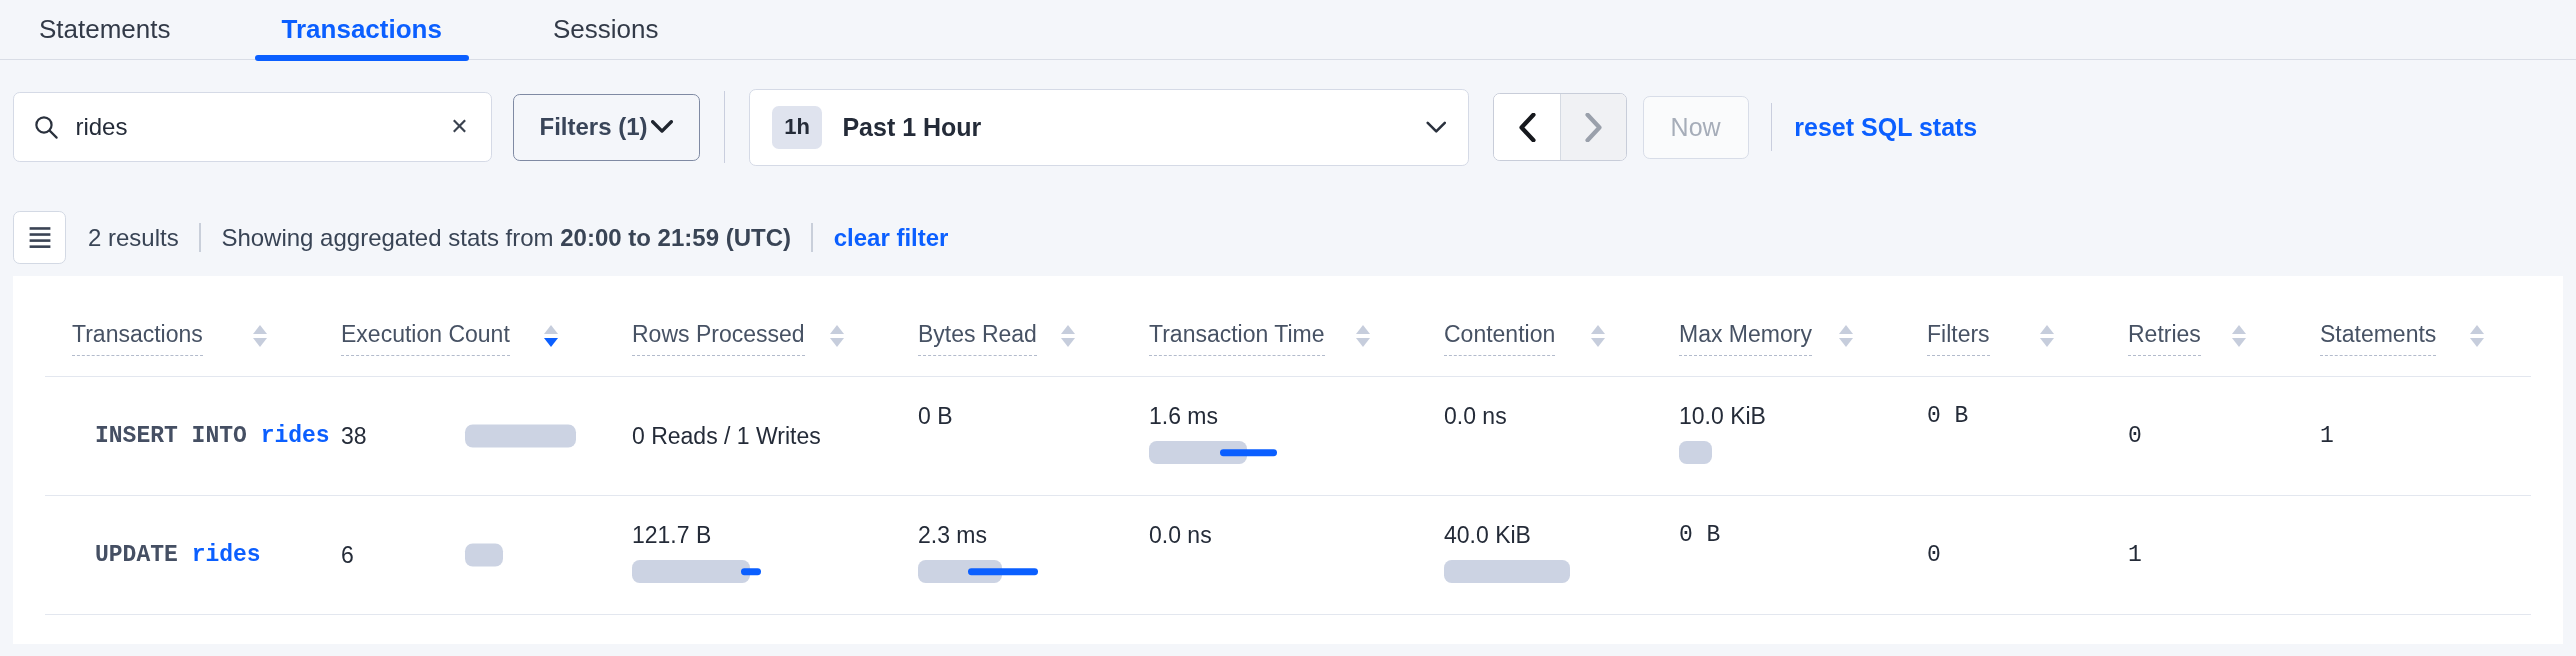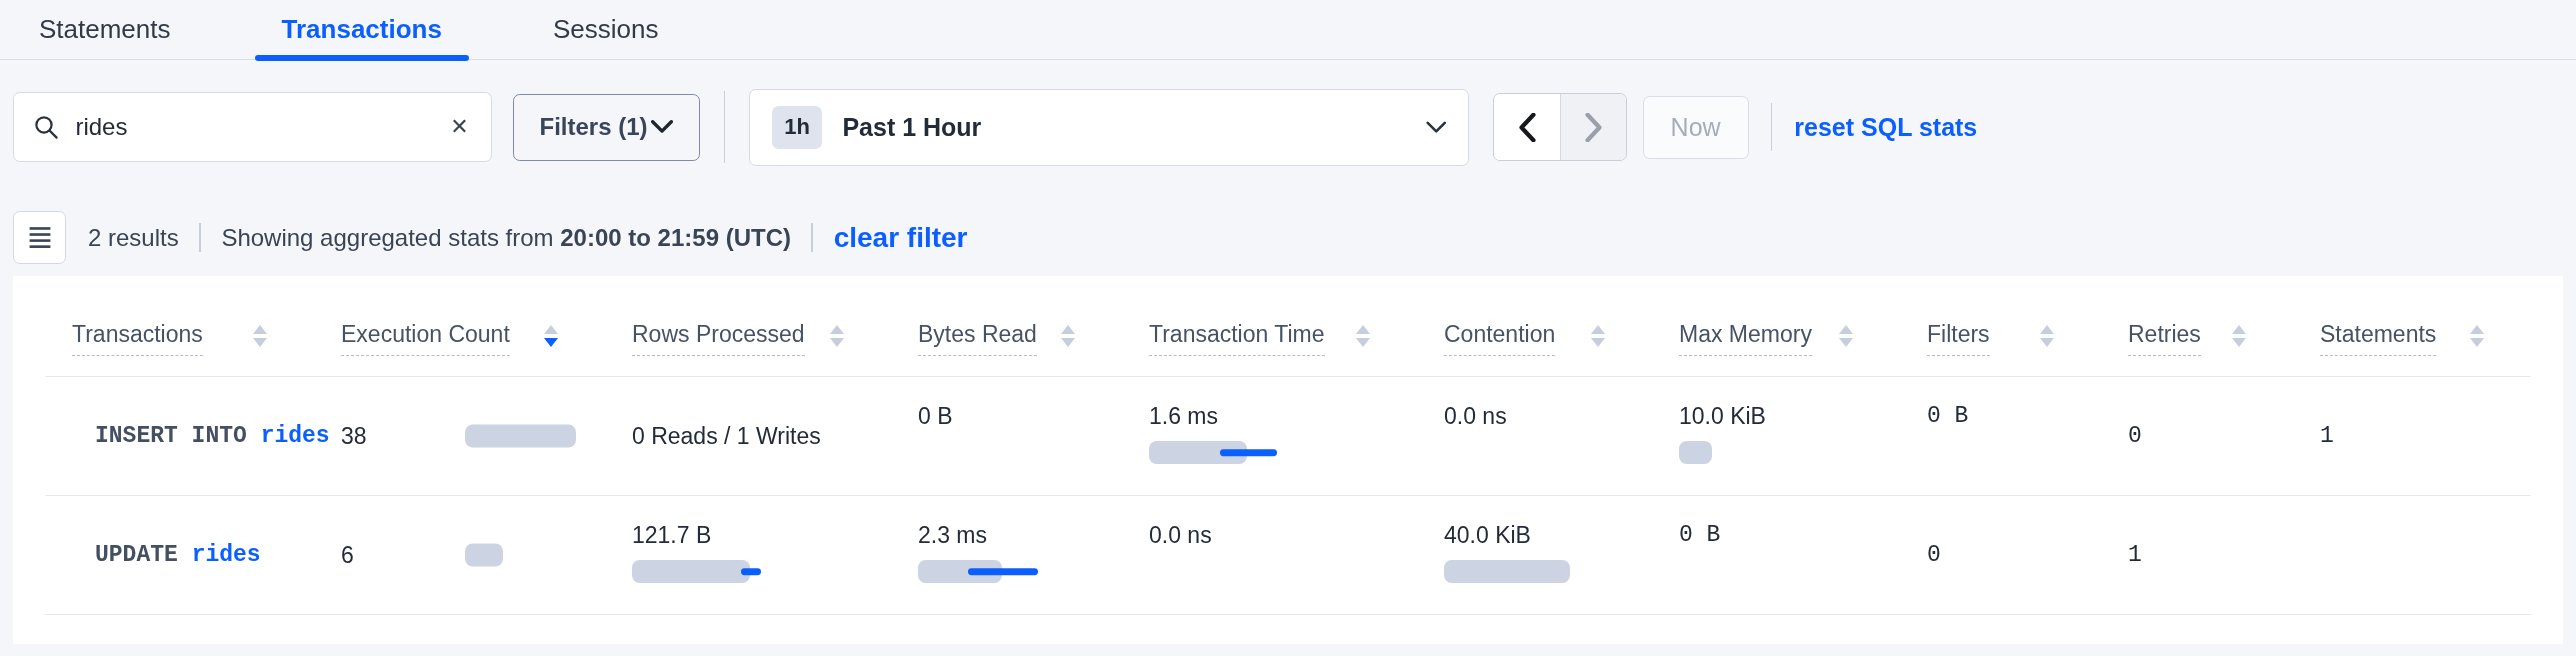--- a/index.html
+++ b/index.html
@@ -176,21 +176,21 @@
       <line x1="3" y1="25" x2="27" y2="25" stroke="#3a4354" stroke-width="3"></line>
     </svg>
   </div>
   <div class="results-text">
     <span>2 results</span>
     <span class="pipe"></span>
     <span>
       <span>Showing aggregated stats from </span><span class="bold">20:00 to 21:59 (UTC)</span>
     </span>
     <span class="pipe"></span>
-    <a class="link" style="font-size:28px">clear filter</a>
+    <a class="link" style="font-size:24px">clear filter</a>
   </div>
 </div>
 
 <div class="card">
   <div class="grid thead" id="header-row">
       <div class="hcell">
         <span class="hlabel">Transactions</span>
         <span class="sort-icon">
           <span class="tri-up"></span>
           <span class="tri-down"></span>

